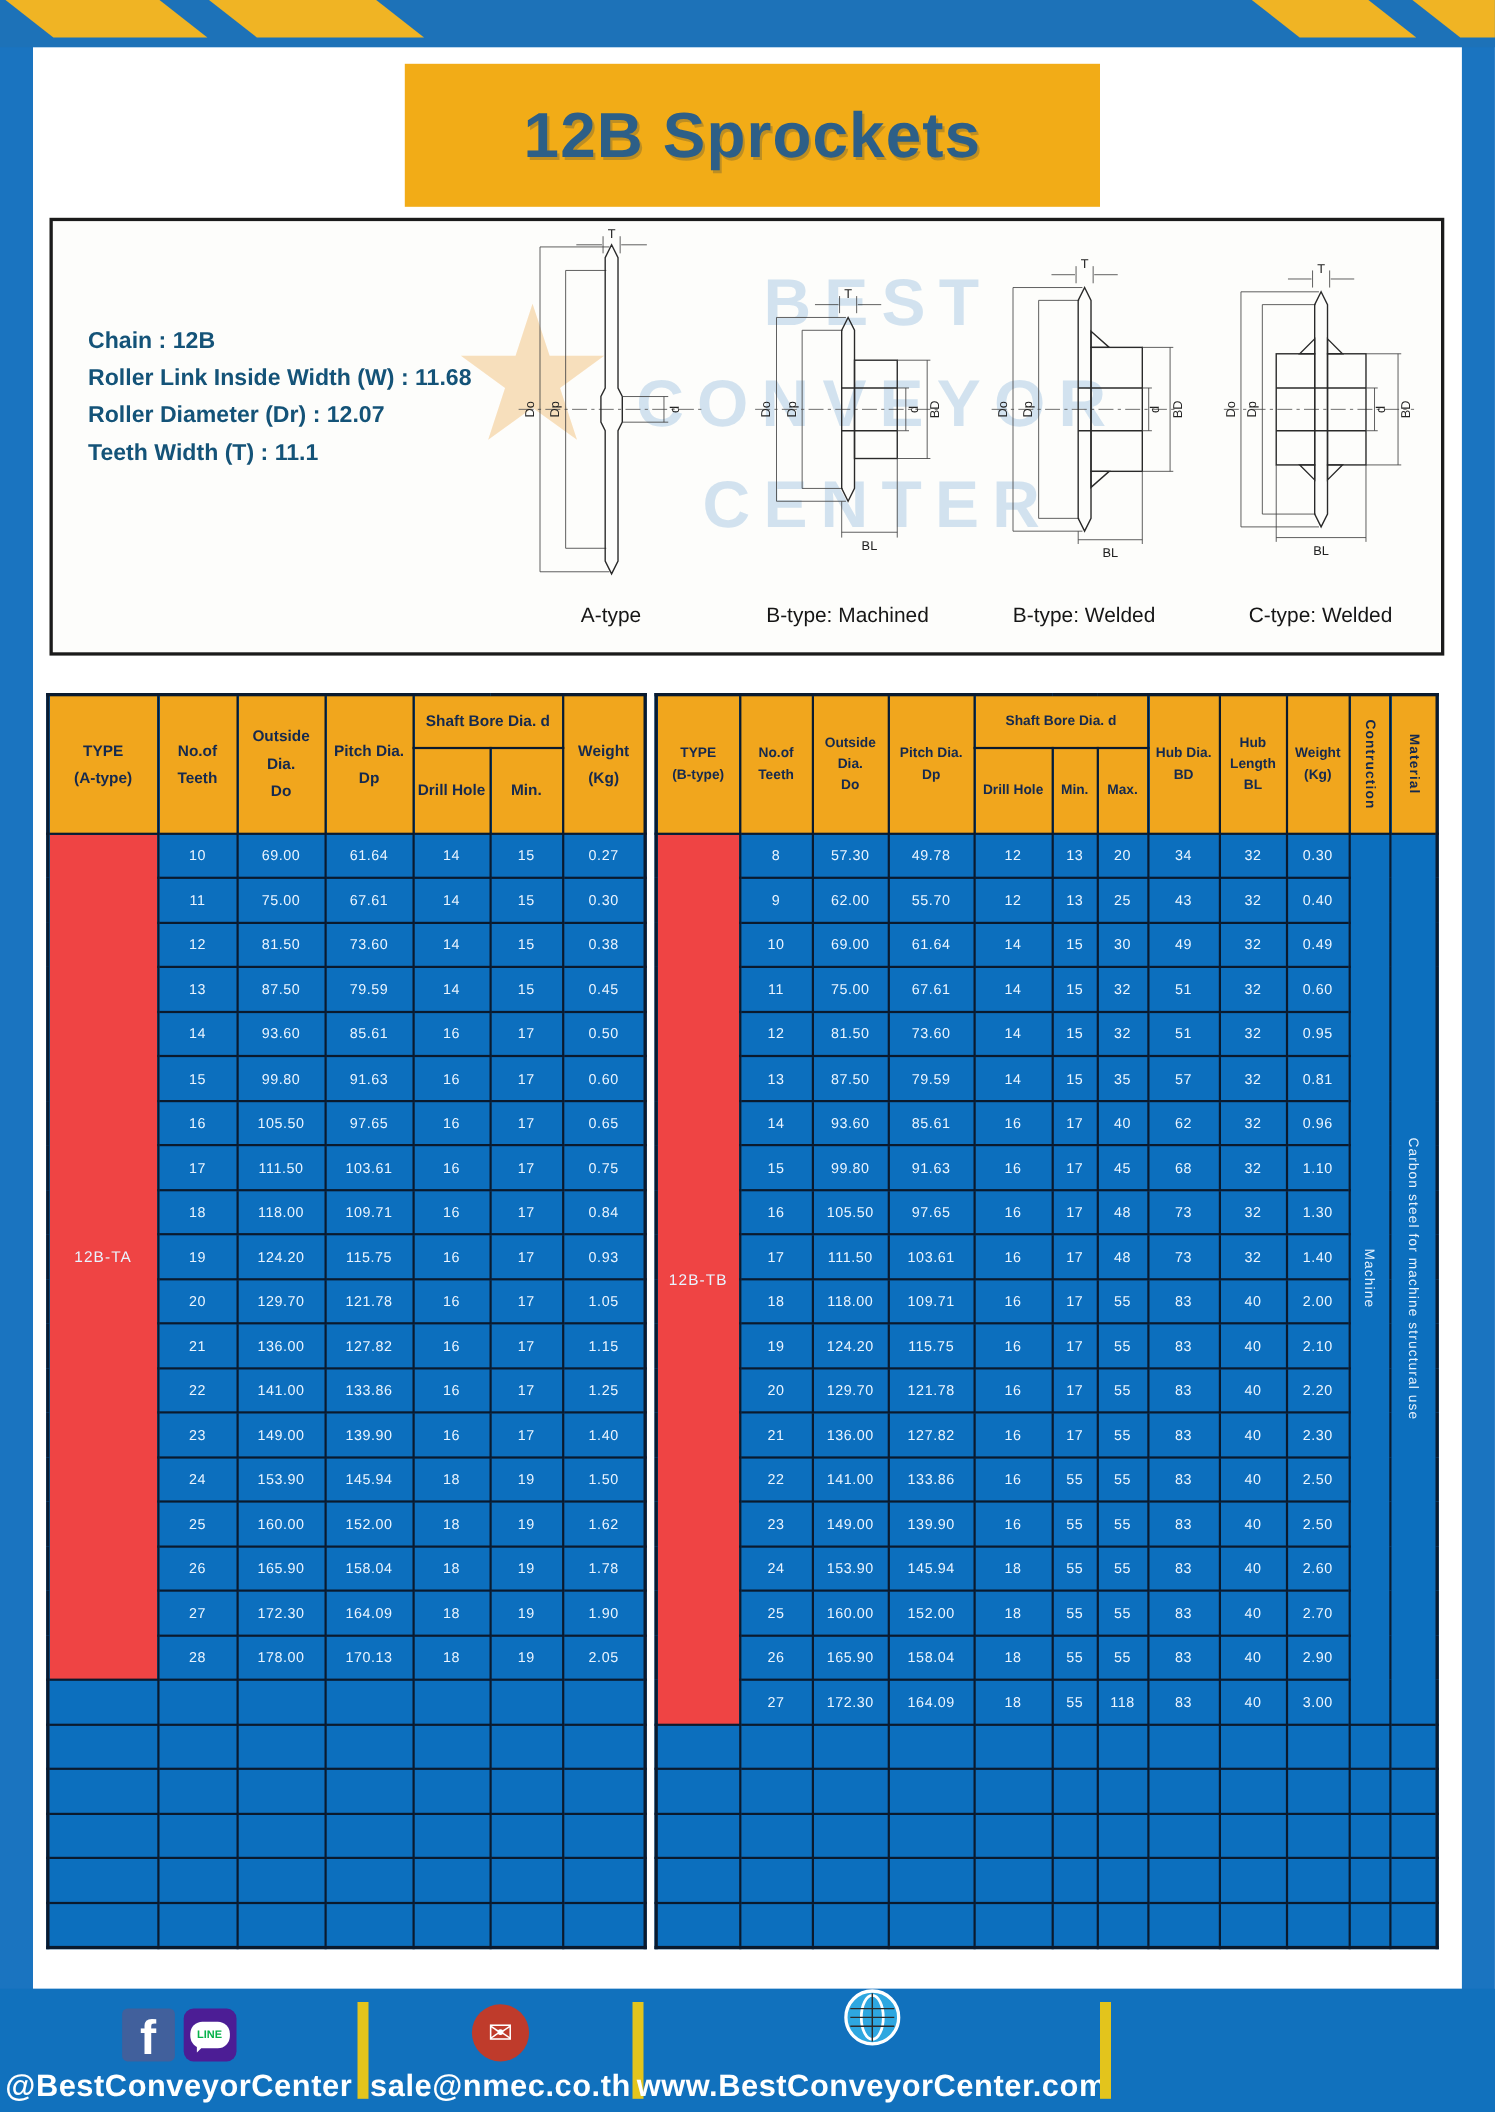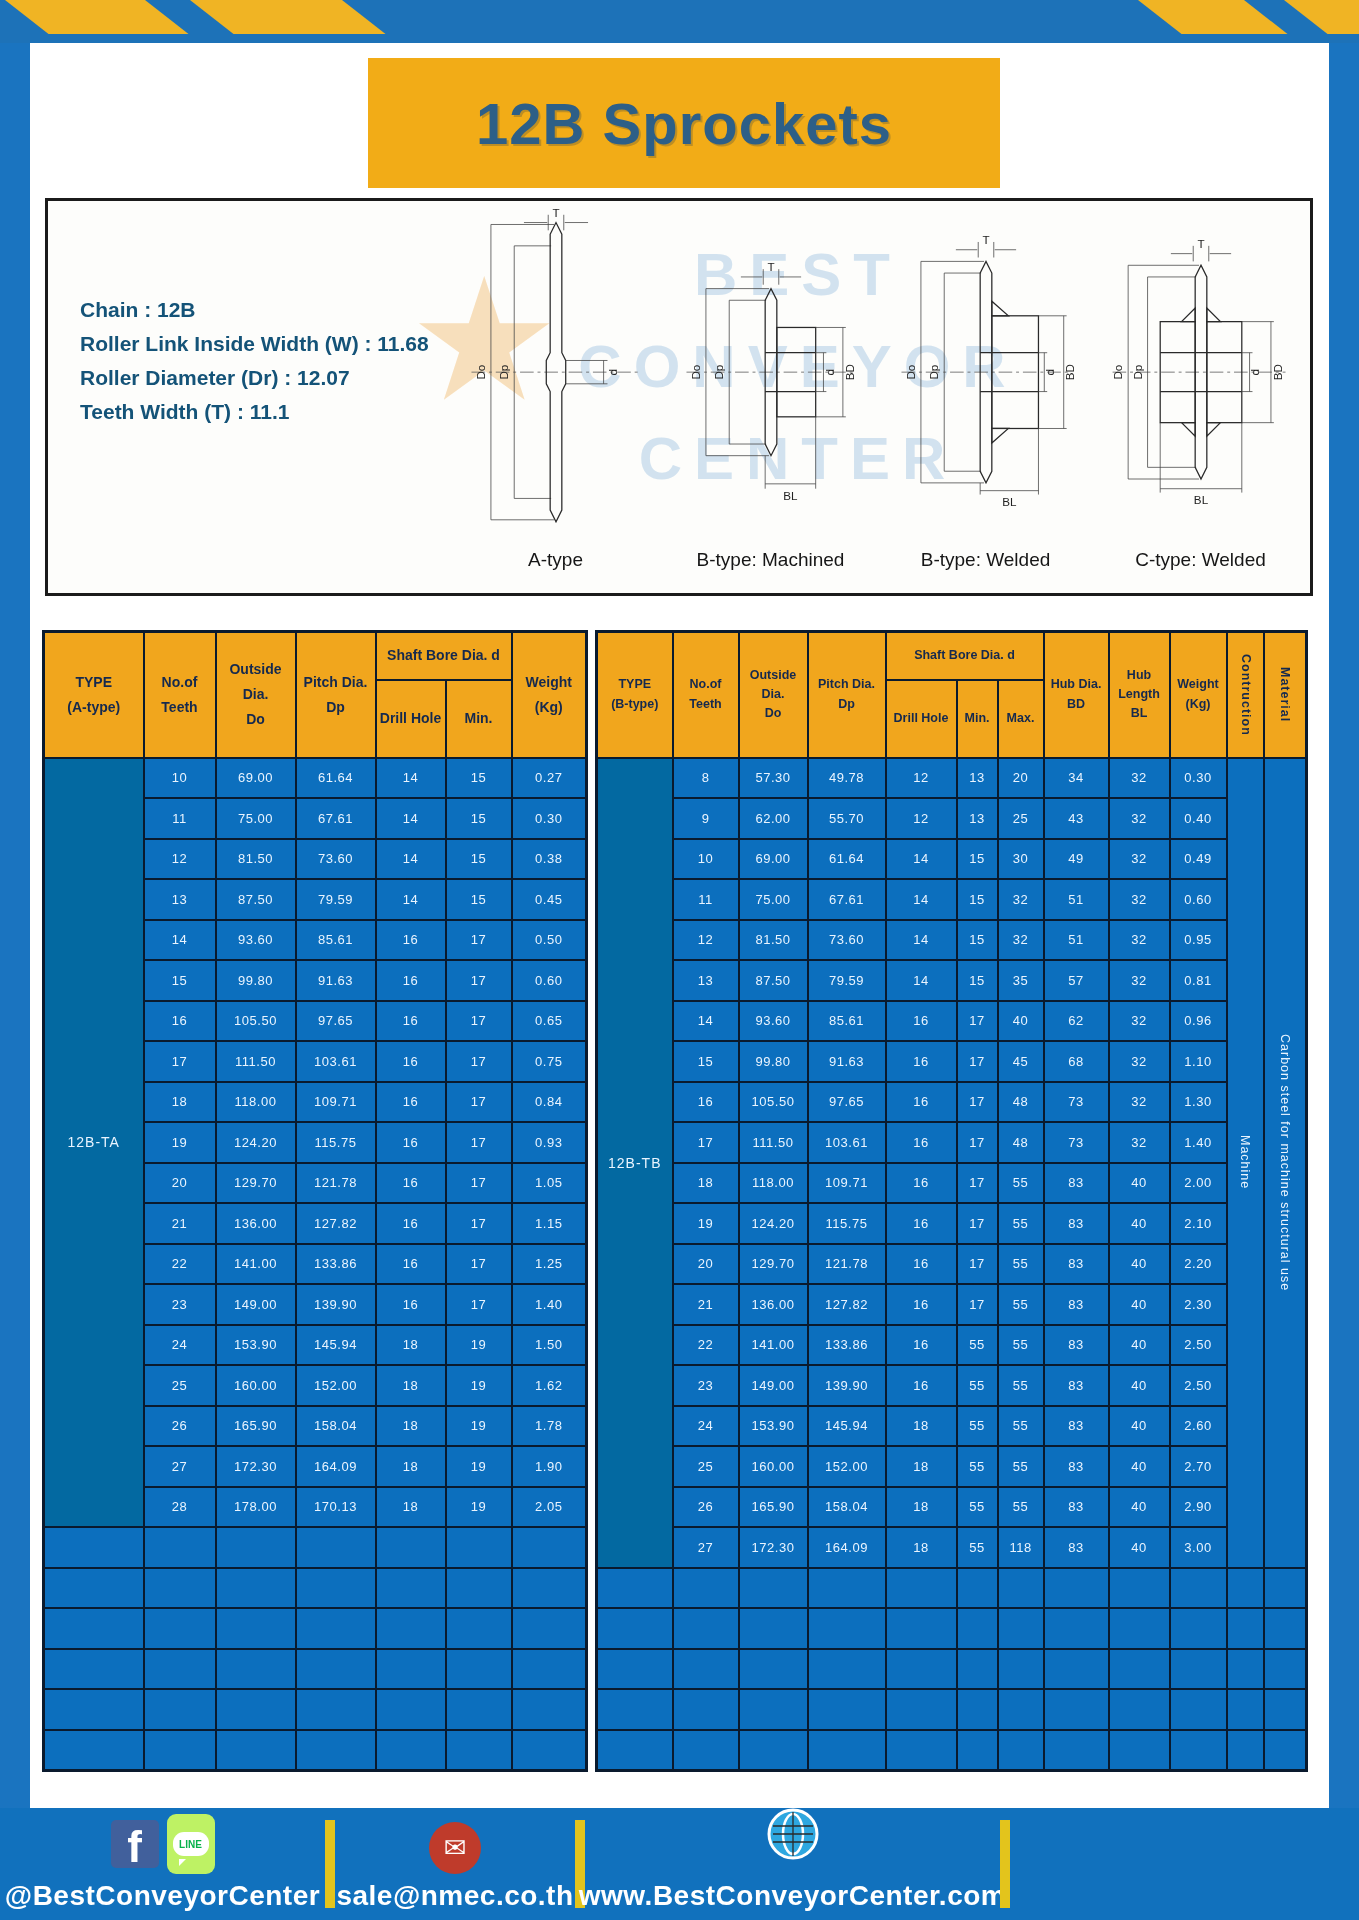--- a/index.html
+++ b/index.html
@@ -36,33 +36,33 @@
   .table-a{left:42px;top:630px;width:543px;}
   .table-b{left:595px;top:630px;width:710px;}
   th,td{border:2px solid #0a1a2e;text-align:center;vertical-align:middle;padding:0;overflow:hidden;}
   table{border:3px solid #0a1a2e;}
   th{background:#f1a61d;color:#15294e;font-weight:bold;white-space:pre-line;}
   .table-a th{font-size:14px;line-height:1.8;}
   .table-b th{font-size:12.5px;line-height:1.55;}
   tr.h1{height:48px;} tr.h2{height:78px;}
   tbody tr{height:40.5px;}
   td{color:#e9f4ff;font-size:13px;letter-spacing:.5px;background:#0c6fbe;}
-  td.type-cell{background:#0369a1;font-size:14px;letter-spacing:1px;}
+  td.type-cell{background:#ef4444;font-size:14px;letter-spacing:1px;}
   th.vert, td.vert{writing-mode:vertical-rl;text-orientation:mixed;letter-spacing:1px;}
   td.vert{font-size:12.5px;}
   
   .footer{position:absolute;left:0;top:1808px;width:1359px;height:112px;background:#1171bd;
         display:flex;align-items:stretch;}
   .fsec{display:flex;flex-direction:column;align-items:center;justify-content:flex-end;padding-bottom:8px;}
   .fsec .icons{display:flex;gap:8px;align-items:center;margin-bottom:6px;}
   .fsec .flabel{color:#ffffff;font-weight:bold;font-size:28px;letter-spacing:.5px;}
   .fdiv{width:10px;height:88px;background:#e3c41c;align-self:center;}
   .icon-fb{width:48px;height:48px;background:#41609c;border-radius:5px;color:#fff;font-weight:bold;
         font-size:44px;display:flex;align-items:flex-end;justify-content:center;line-height:0.95;}
-  .icon-line{width:48px;height:60px;background:#bef264;border-radius:9px;display:flex;align-items:center;justify-content:center;position:relative;}
+  .icon-line{width:48px;height:48px;background:#4c1d95;border-radius:9px;display:flex;align-items:center;justify-content:center;position:relative;}
   .icon-line .bubble{width:36px;height:24px;background:#fff;border-radius:11px;display:flex;align-items:center;justify-content:center;
         color:#06b14a;font-size:10px;font-weight:bold;}
   .icon-line .tail{position:absolute;left:12px;bottom:8px;width:0;height:0;border-left:7px solid #fff;border-bottom:7px solid transparent;}
   .icon-mail{width:52px;height:52px;background:#bf3b2b;border-radius:50%;display:flex;align-items:center;justify-content:center;
         color:#fff;font-size:27px;}
   .s1{width:325px;} .s2{width:240px;} .s3{width:415px;justify-content:space-between;} .s4{flex:1;}
 </style>
 </head>
 <body>
 

